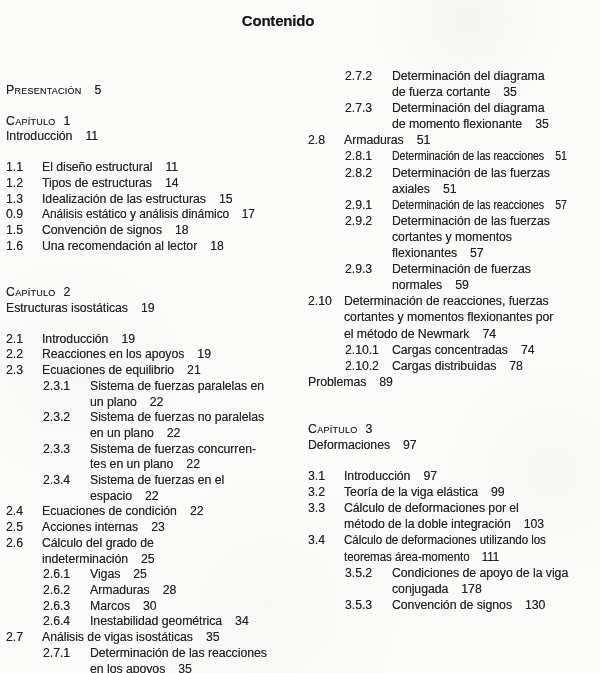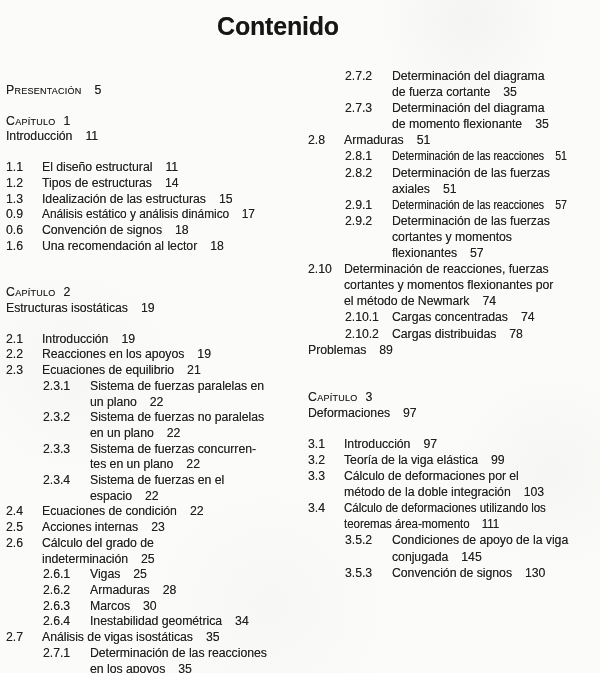--- a/index.html
+++ b/index.html
@@ -9,21 +9,21 @@
     background-color:#fbfbf9;
     background-image:
       radial-gradient(circle at 78% 3%, rgba(120,120,115,0.05), transparent 12%),
       radial-gradient(circle at 12% 55%, rgba(120,120,115,0.035), transparent 18%),
       radial-gradient(circle at 92% 70%, rgba(120,120,115,0.04), transparent 15%),
       radial-gradient(circle at 45% 90%, rgba(120,120,115,0.03), transparent 20%);
     color:#1f1f1f;
   }
   .page-title{
     position:absolute;top:12px;left:0;right:44px;
-    text-align:center;font-size:25px;font-weight:bold;letter-spacing:-0.2px;
+    text-align:center;font-size:15px;font-weight:bold;letter-spacing:-0.2px;
     color:#161616;
   }
   .col{position:absolute;font-size:12.3px;letter-spacing:-0.05px;}
   #col-left{left:6px;top:83px;width:302px;line-height:15.7px;}
   #col-right{left:308px;top:68px;width:281px;line-height:16.1px;}
   .row{display:flex;align-items:flex-start;}
   .num{flex:0 0 36px;white-space:pre;}
   .sub{padding-left:37px;}
   .sub .num{flex:0 0 47px;}
   .txt{white-space:pre;}
@@ -64,21 +64,21 @@
       </div>
       <div class="row item">
         <span class="num">1.3</span>
         <span class="txt">Idealización de las estructuras<span class="pg">15</span></span>
       </div>
       <div class="row item">
         <span class="num">0.9</span>
         <span class="txt squeeze" style="transform: scaleX(0.97);">Análisis estático y análisis dinámico<span class="pg">17</span></span>
       </div>
       <div class="row item">
-        <span class="num">0.6</span>
+        <span class="num">1.5</span>
         <span class="txt">Convención de signos<span class="pg">18</span></span>
       </div>
       <div class="row item">
         <span class="num">1.6</span>
         <span class="txt">Una recomendación al lector<span class="pg">18</span></span>
       </div>
       <div class="chapter">
         <div class="row head">
           <span class="sc">Capítulo</span>
           <span class="chnum">2</span>
@@ -185,20 +185,25 @@
       <div class="row sub">
         <span class="num">2.9.1</span>
         <span class="txt squeeze" style="transform: scaleX(0.86);">Determinación de las reacciones<span class="pg">57</span></span>
       </div>
       <div class="row sub">
         <span class="num">2.9.2</span>
         <span class="txt">Determinación de las fuerzas
 cortantes y momentos
 flexionantes<span class="pg">57</span></span>
       </div>
+      <div class="row sub">
+        <span class="num">2.9.3</span>
+        <span class="txt">Determinación de fuerzas
+normales<span class="pg">59</span></span>
+      </div>
       <div class="row item">
         <span class="num">2.10</span>
         <span class="txt">Determinación de reacciones, fuerzas
 cortantes y momentos flexionantes por
 el método de Newmark<span class="pg">74</span></span>
       </div>
       <div class="row sub">
         <span class="num">2.10.1</span>
         <span class="txt">Cargas concentradas<span class="pg">74</span></span>
       </div>
@@ -232,20 +237,20 @@
 método de la doble integración<span class="pg">103</span></span>
       </div>
       <div class="row item">
         <span class="num">3.4</span>
         <span class="txt squeeze" style="transform: scaleX(0.94);">Cálculo de deformaciones utilizando los
 teoremas área-momento<span class="pg">111</span></span>
       </div>
       <div class="row sub">
         <span class="num">3.5.2</span>
         <span class="txt">Condiciones de apoyo de la viga
-conjugada<span class="pg">145</span></span>
+conjugada<span class="pg">178</span></span>
       </div>
       <div class="row sub">
         <span class="num">3.5.3</span>
         <span class="txt">Convención de signos<span class="pg">130</span></span>
       </div>
     </div>
 </div>
 
 </body></html>

